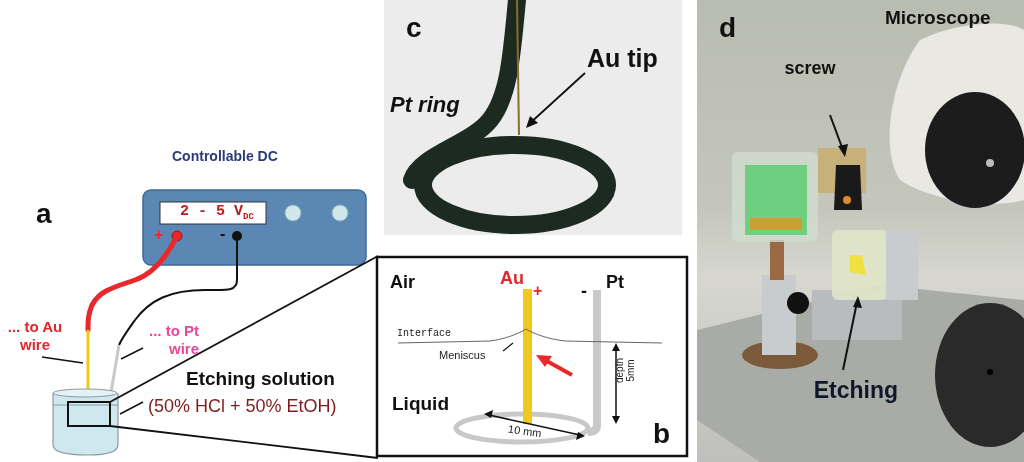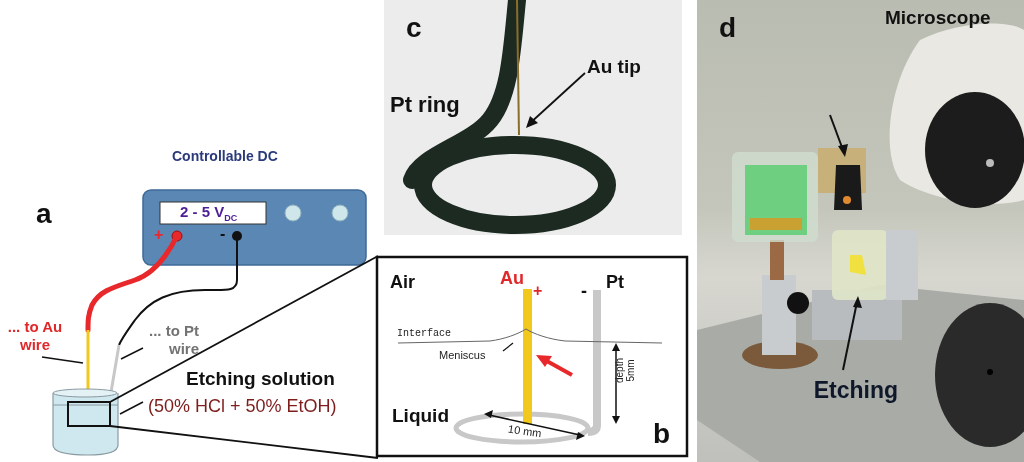--- a/index.html
+++ b/index.html
@@ -40,49 +40,49 @@
     <line x1="120" y1="414" x2="143" y2="402" stroke="#111" stroke-width="1.5"></line>
 
     <line x1="110" y1="402" x2="378" y2="256" stroke="#111" stroke-width="1.8"></line>
     <line x1="110" y1="426" x2="378" y2="458" stroke="#111" stroke-width="1.8"></line>
   </svg>
 
   <div class="lbl panel-letter" style="left:36px;top:198px;">a</div>
   <div class="lbl" style="left:172px;top:147px;font-size:14px;color:#2a3a7a;line-height:18px;">
     <div>Controllable DC</div>
   </div>
-  <div class="lbl" style="left:180px;top:203px;font-size:15px;color:#4c1d95;">
+  <div class="lbl" style="left:180px;top:203px;font-size:15px;color:#b91c1c;font-family:Liberation Mono, monospace;">
     <span>2 - 5 V</span><sub style="font-size:9px;">DC</sub>
   </div>
   <div class="lbl" style="left:154px;top:226px;font-size:16px;color:#e8282a;">+</div>
   <div class="lbl" style="left:220px;top:225px;font-size:16px;color:#111;">-</div>
   <div class="lbl" style="left:2px;top:318px;font-size:15px;color:#e0282a;line-height:18px;text-align:center;width:66px;">
     <div>... to Au</div>
     <div>wire</div>
   </div>
-  <div class="lbl" style="left:143px;top:322px;font-size:15px;color:#737373;line-height:18px;text-align:right;width:56px;">
+  <div class="lbl" style="left:143px;top:322px;font-size:15px;color:#ec4899;line-height:18px;text-align:right;width:56px;">
     <div>... to Pt</div>
     <div>wire</div>
   </div>
   <div class="lbl" style="left:186px;top:368px;font-size:19px;color:#111;">Etching solution</div>
   <div class="lbl" style="left:148px;top:396px;font-size:18px;color:#7f1d1d;font-weight:normal;">(50% HCl + 50% EtOH)</div>
 </div>
 
 <div>
   <div class="abs" style="left:384px;top:0;width:298px;height:235px;background:#ececec;"></div>
   <svg width="1024" height="462">
     <path d="M517 0 C512 50, 510 95, 490 120 C470 145, 420 155, 412 180" fill="none" stroke="#1c2a22" stroke-width="18" stroke-linecap="round"></path>
     <ellipse cx="515" cy="185" rx="92" ry="40" fill="none" stroke="#1c2a22" stroke-width="18"></ellipse>
     <line x1="517" y1="0" x2="519" y2="135" stroke="#8b6d2a" stroke-width="2"></line>
     <line x1="585" y1="73" x2="528" y2="125" stroke="#111" stroke-width="1.8"></line>
     <polygon points="526,128 530,116 538,123" fill="#111"></polygon>
   </svg>
   <div class="lbl panel-letter" style="left:406px;top:12px;">c</div>
-  <div class="lbl" style="left:390px;top:92px;font-size:22px;color:#111;">Pt ring</div>
-  <div class="lbl" style="left:587px;top:56px;font-size:19px;color:#111;">Au tip</div>
+  <div class="lbl" style="left:390px;top:92px;font-size:22px;color:#111;font-style:italic;">Pt ring</div>
+  <div class="lbl" style="left:587px;top:44px;font-size:25px;color:#111;">Au tip</div>
 </div>
 
 <div>
   <svg width="1024" height="462">
     <rect x="377" y="257" width="310" height="199" fill="#ffffff" stroke="#111" stroke-width="2.5"></rect>
     <ellipse cx="522" cy="428" rx="66" ry="14" fill="none" stroke="#c8c8c8" stroke-width="5"></ellipse>
     <path d="M597 290 L597 425 Q597 432, 588 432" fill="none" stroke="#c8c8c8" stroke-width="8"></path>
     <rect x="523" y="289" width="9" height="135" fill="#f2c81c"></rect>
     <path d="M398 343 L490 341 C505 339, 518 334, 526 329 C534 334, 548 339, 565 341 L662 343" fill="none" stroke="#666" stroke-width="1"></path>
     <line x1="503" y1="351" x2="513" y2="343" stroke="#111" stroke-width="1.2"></line>
@@ -95,21 +95,21 @@
     <polygon points="484,414 493,410 491,418" fill="#111"></polygon>
     <polygon points="585,436 576,440 578,432" fill="#111"></polygon>
   </svg>
   <div class="lbl" style="left:390px;top:272px;font-size:18px;color:#111;">Air</div>
   <div class="lbl" style="left:500px;top:268px;font-size:18px;color:#e0282a;">Au</div>
   <div class="lbl" style="left:533px;top:282px;font-size:16px;color:#e0282a;">+</div>
   <div class="lbl" style="left:581px;top:281px;font-size:18px;color:#111;">-</div>
   <div class="lbl" style="left:606px;top:272px;font-size:18px;color:#111;">Pt</div>
   <div class="lbl" style="left:397px;top:328px;font-size:10px;color:#222;font-weight:normal;font-family:Liberation Mono, monospace;">Interface</div>
   <div class="lbl" style="left:439px;top:349px;font-size:11px;color:#222;font-weight:normal;">Meniscus</div>
-  <div class="lbl" style="left:392px;top:393px;font-size:19px;color:#111;margin-top:12px;">Liquid</div>
+  <div class="lbl" style="left:392px;top:393px;font-size:19px;color:#111;">Liquid</div>
   <div class="lbl" style="left:508px;top:425px;font-size:11px;color:#222;font-weight:normal;transform:rotate(8deg);">10 mm</div>
   <div class="lbl" style="left:614px;top:383px;font-size:10px;color:#222;font-weight:normal;line-height:11px;transform:rotate(-90deg);transform-origin:left top;text-align:center;">
     <div>depth</div>
     <div>5mm</div>
   </div>
   <div class="lbl panel-letter" style="left:653px;top:418px;">b</div>
 </div>
 
 <div>
   <div class="abs" style="left:697px;top:0;width:327px;height:462px;background:linear-gradient(180deg,#b9bcb0 0%,#c4c6bb 45%,#d7d7d0 60%,#bfc0bb 100%);"></div>
@@ -141,17 +141,18 @@
     <rect x="812" y="290" width="90" height="50" fill="#b8bcbf"></rect>
     <rect x="832" y="230" width="56" height="70" rx="6" fill="#e0e6c8" opacity="0.9"></rect>
     <path d="M850 255 L862 255 L866 275 L850 272 Z" fill="#f0e040"></path>
     <rect x="886" y="230" width="32" height="70" fill="#c8ccce"></rect>
     <line x1="843" y1="370" x2="857" y2="302" stroke="#111" stroke-width="2"></line>
     <polygon points="858,296 853,307 862,308" fill="#111"></polygon>
   </svg>
   <div class="lbl panel-letter" style="left:719px;top:12px;">d</div>
   <div class="lbl" style="left:885px;top:7px;font-size:19px;color:#111;">Microscope</div>
   <div class="lbl" style="left:747px;top:57px;font-size:18px;color:#111;line-height:22px;text-align:center;width:126px;">
+    <div>screw</div>
   </div>
   <div class="lbl" style="left:790px;top:378px;font-size:23px;color:#0f172a;line-height:24px;text-align:right;width:108px;">
     <div>Etching</div>
   </div>
 </div>
 
 </body></html>

